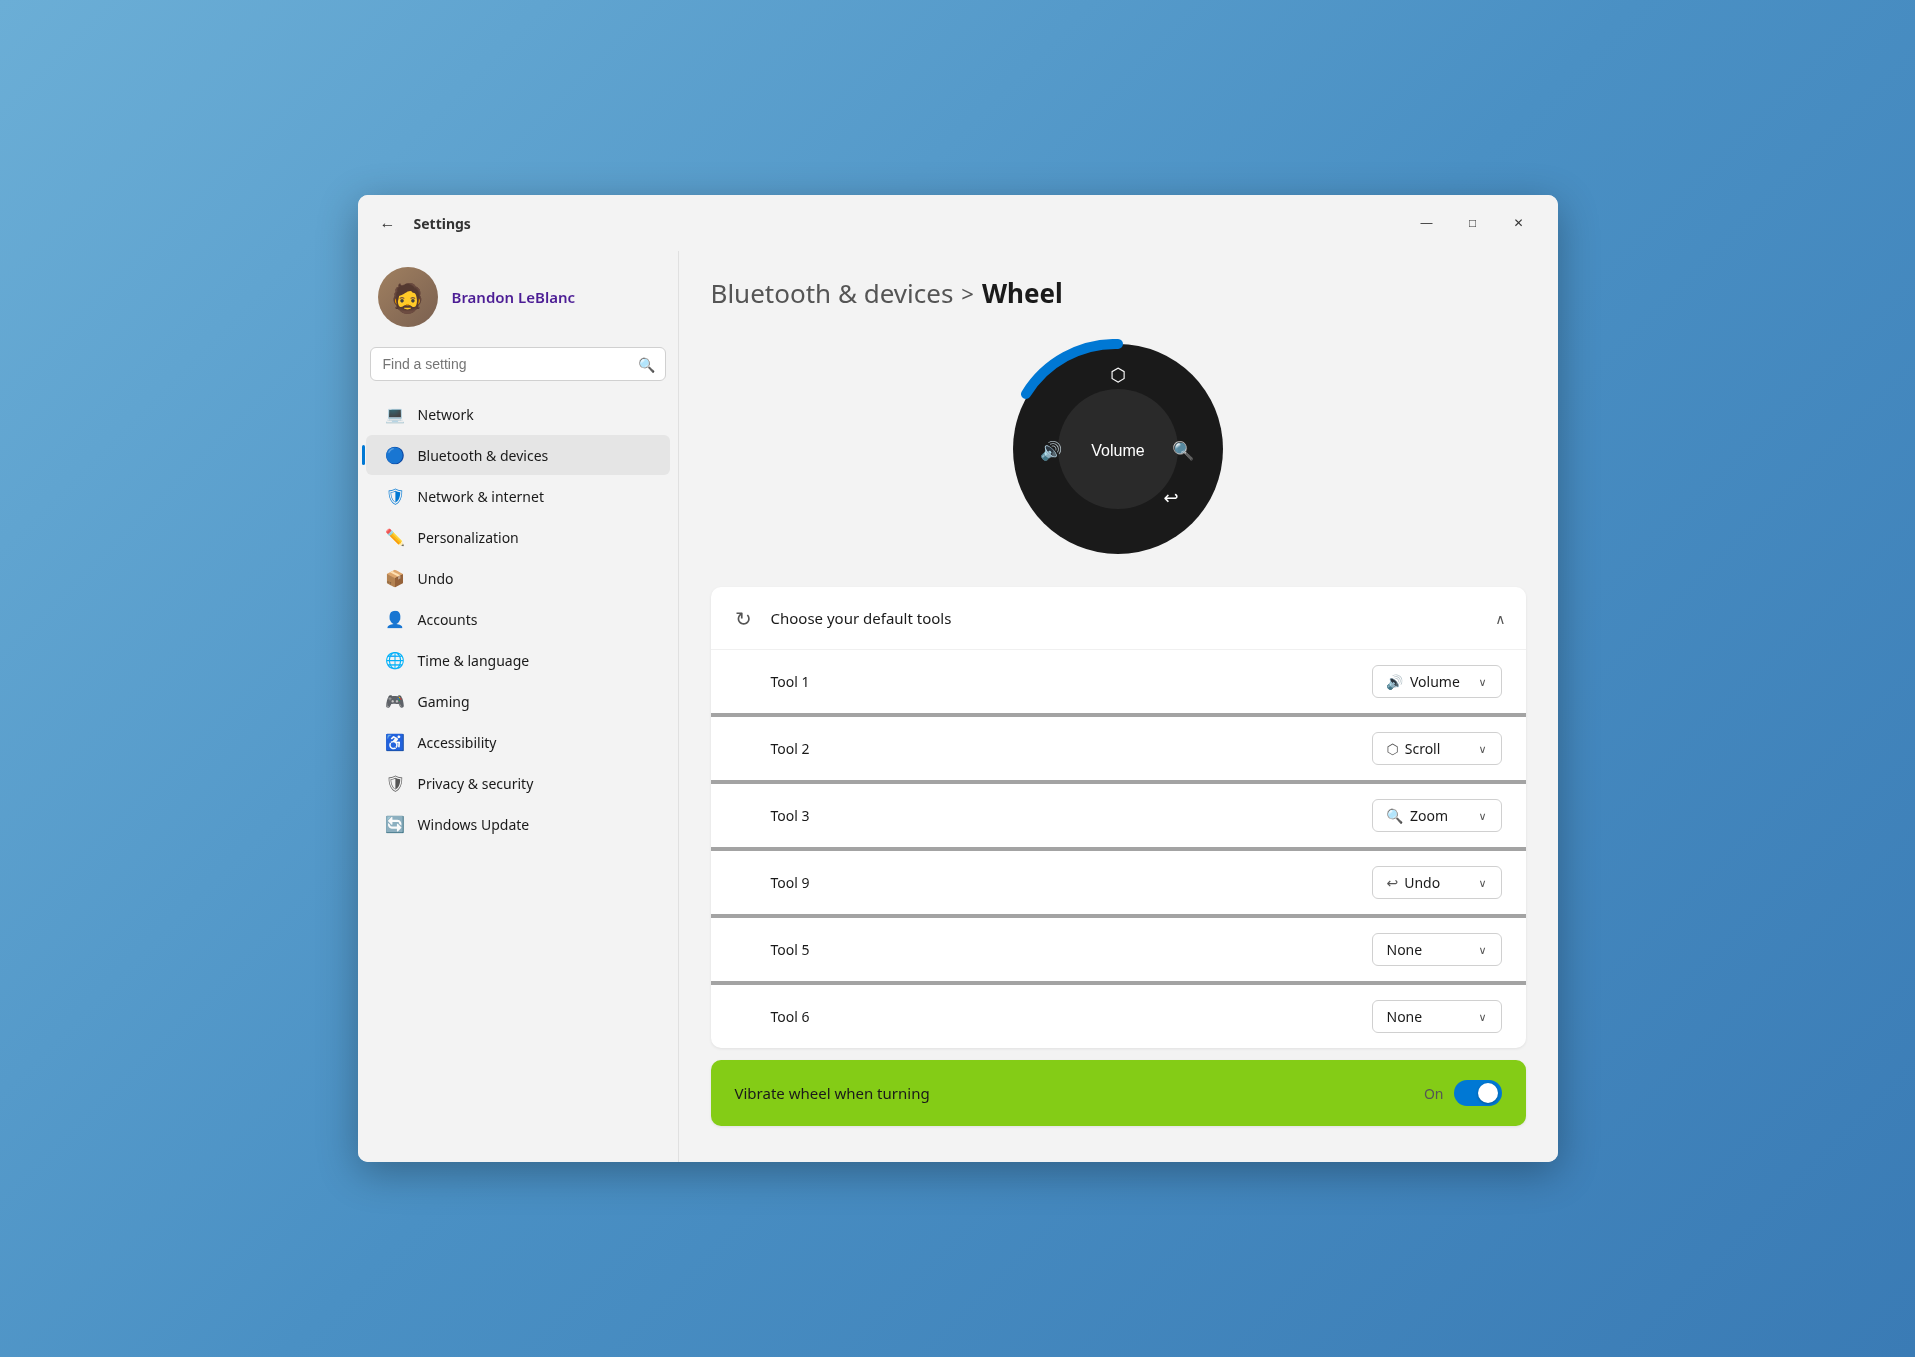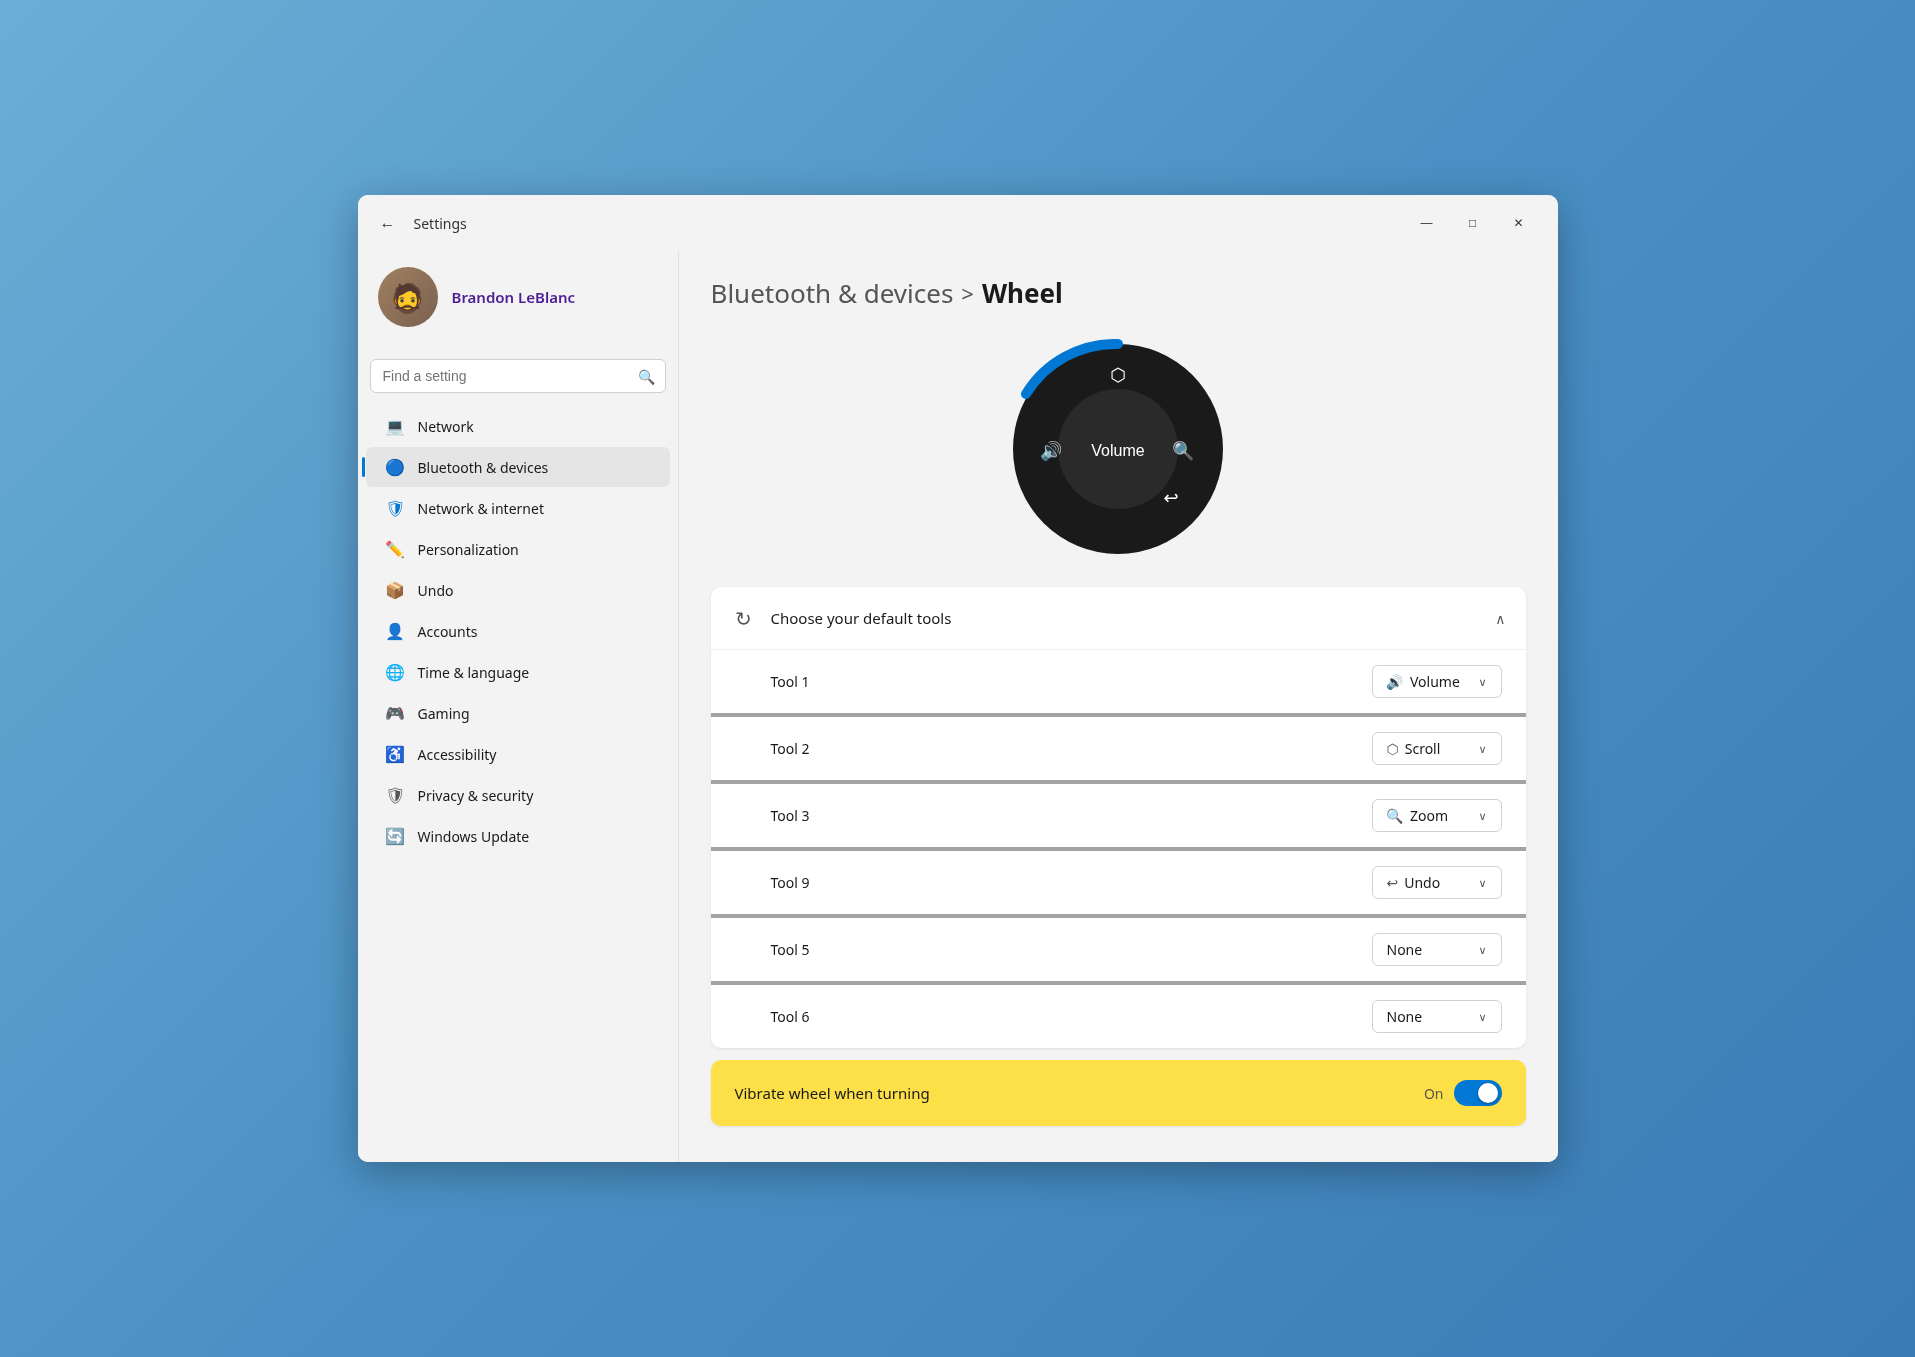--- a/index.html
+++ b/index.html
@@ -37,21 +37,21 @@
       border: none;
       background: transparent;
       cursor: pointer;
       display: flex; align-items: center; justify-content: center;
       font-size: 16px;
       color: #333;
     }
     .titlebar-title {
       font-size: 14px;
       color: #333;
-      font-weight: 400;
+      font-weight: 700;
     }
     .titlebar-controls {
       margin-left: auto;
       display: flex; gap: 0;
     }
     .ctrl-btn {
       width: 46px; height: 32px;
       border: none;
       background: transparent;
       cursor: pointer;
@@ -95,21 +95,21 @@
       background: linear-gradient(135deg, #a08060 0%, #7a6050 100%);
       display: flex; align-items: center; justify-content: center;
       font-size: 28px;
     }
     .user-name {
       font-size: 15px;
       font-weight: 600;
       color: #4c1d95;
     }
     .search-box {
-      margin: 12px 12px 12px 12px;
+      margin: 0 12px 12px 12px;
       position: relative;
     }
     .search-input {
       width: 100%;
       padding: 8px 36px 8px 12px;
       border: 1px solid #d0d0d0;
       border-radius: 6px;
       background: white;
       font-size: 14px;
       color: #333;
@@ -276,21 +276,21 @@
     .tool-select-text {
       flex: 1;
       font-size: 14px;
     }
     .tool-select-chevron {
       color: #555;
       font-size: 11px;
     }
     
     .vibrate-card {
-      background: #fde047;
+      background: #84cc16;
       border-radius: 10px;
       box-shadow: 0 1px 3px rgba(0,0,0,0.08);
     }
     .vibrate-row {
       display: flex;
       align-items: center;
       justify-content: space-between;
       padding: 20px 24px;
     }
     .vibrate-label {

